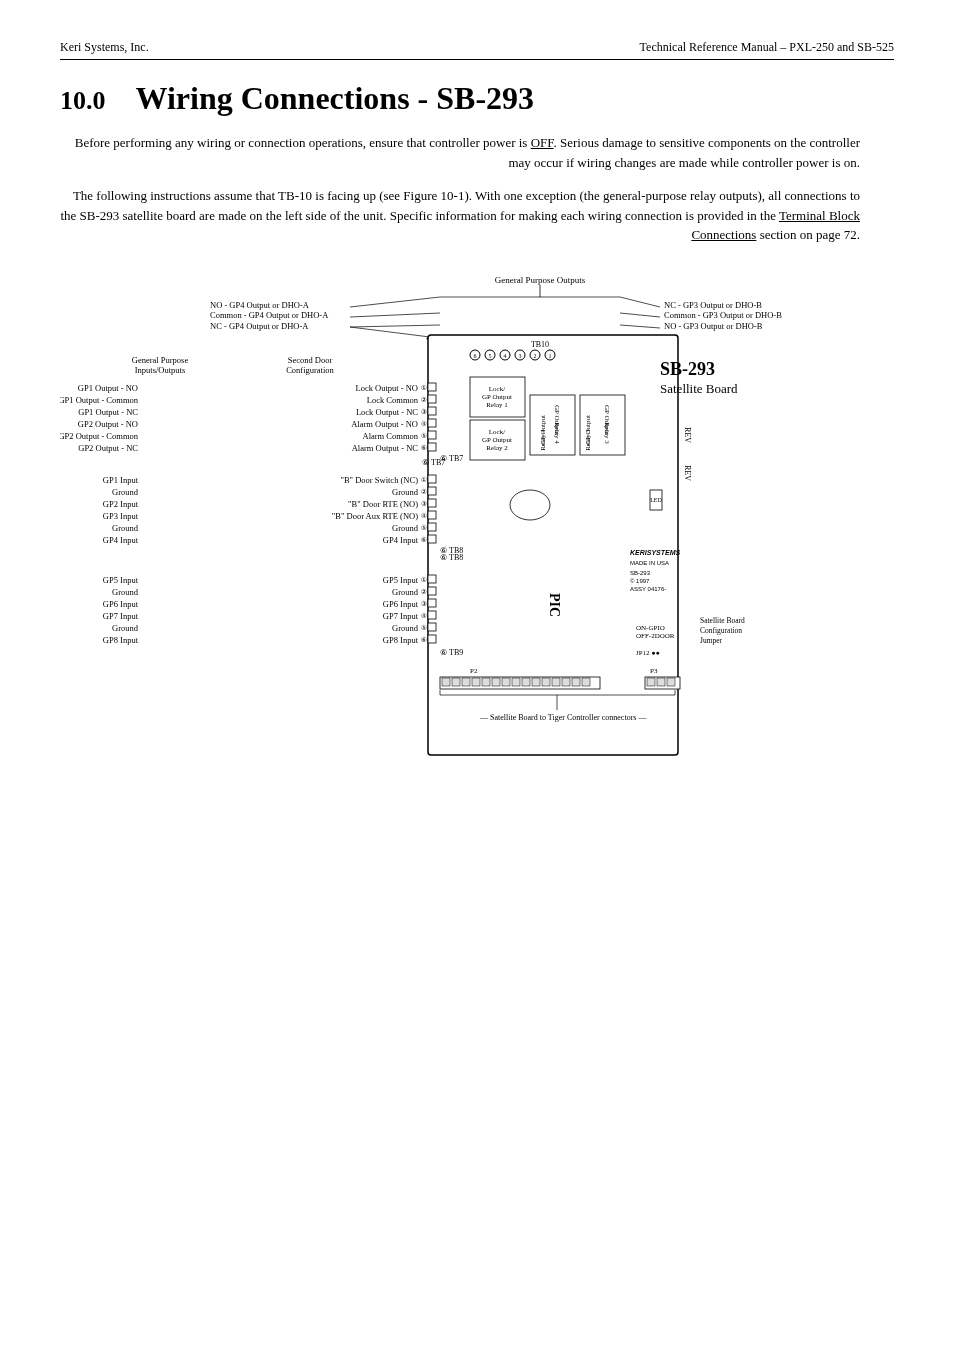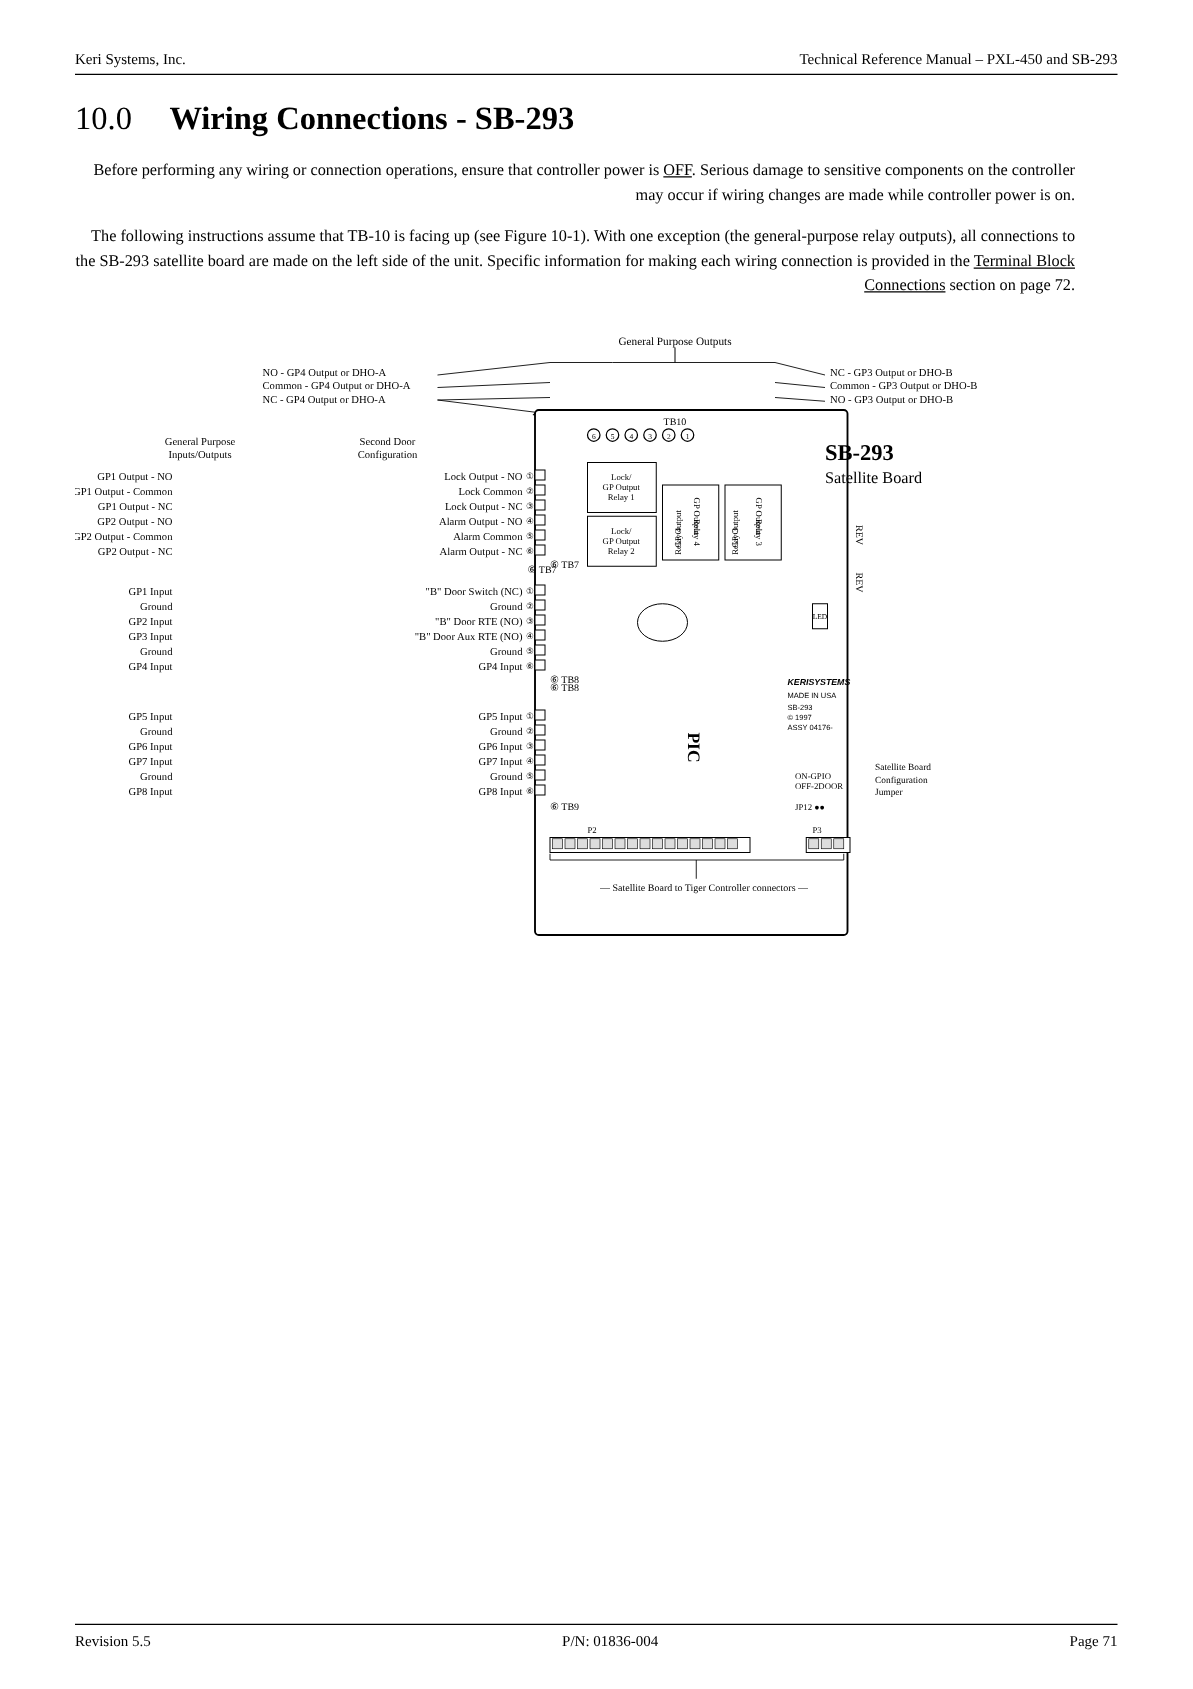--- a/index.html
+++ b/index.html
@@ -66,26 +66,26 @@
       height: 100%;
     }
   </style>
 </head>
 <body>
 
 <div class="page">
 
   <div class="header-line">
     <span>Keri Systems, Inc.</span>
-    <span>Technical Reference Manual – PXL-450 and SB-293</span>
+    <span>Technical Reference Manual – PXL-250 and SB-525</span>
   </div>
 
   <div style="display:flex; align-items:baseline; margin-bottom:16px;">
-    <span class="section-number" style="font-size:26px; font-weight:normal;text-align:center;">10.0</span>
-    <span style="font-size:26px; font-weight:bold;">Wiring Connections - SB-293</span>
+    <span class="section-number" style="font-size:26px; font-weight:bold;text-align:center;">10.0</span>
+    <span style="font-size:32px; font-weight:bold;">Wiring Connections - SB-293</span>
   </div>
 
   <p class="body-text">
     Before performing any wiring or connection operations, ensure that controller power is <span class="underline">OFF</span>. Serious damage to sensitive components on the controller may occur if wiring changes are made while controller power is on.
   </p>
   <p class="body-text">
     The following instructions assume that TB-10 is facing up (see Figure 10-1). With one exception (the general-purpose relay outputs), all connections to the SB-293 satellite board are made on the left side of the unit. Specific information for making each wiring connection is provided in the <span class="underline">Terminal Block Connections</span> section on page 72.
   </p>
 
   <div class="diagram-container">
@@ -321,19 +321,14 @@
       <text x="420" y="455" font-size="8" font-family="Times New Roman, serif">— Satellite Board to Tiger Controller connectors —</text>
 
       <ellipse cx="470" cy="240" rx="20" ry="15" fill="white" stroke="black" stroke-width="0.8"></ellipse>
 
       <text x="625" y="170" font-size="8" font-family="Times New Roman, serif" transform="rotate(90,625,170)" text-anchor="middle">REV</text>
 
     </svg>
   </div>
 
 
-  <div class="footer-line">
-    <span>Revision 5.5</span>
-    <span>P/N: 01836-004</span>
-    <span>Page 71</span>
-  </div>
 
 </div>
 
 </body></html>

